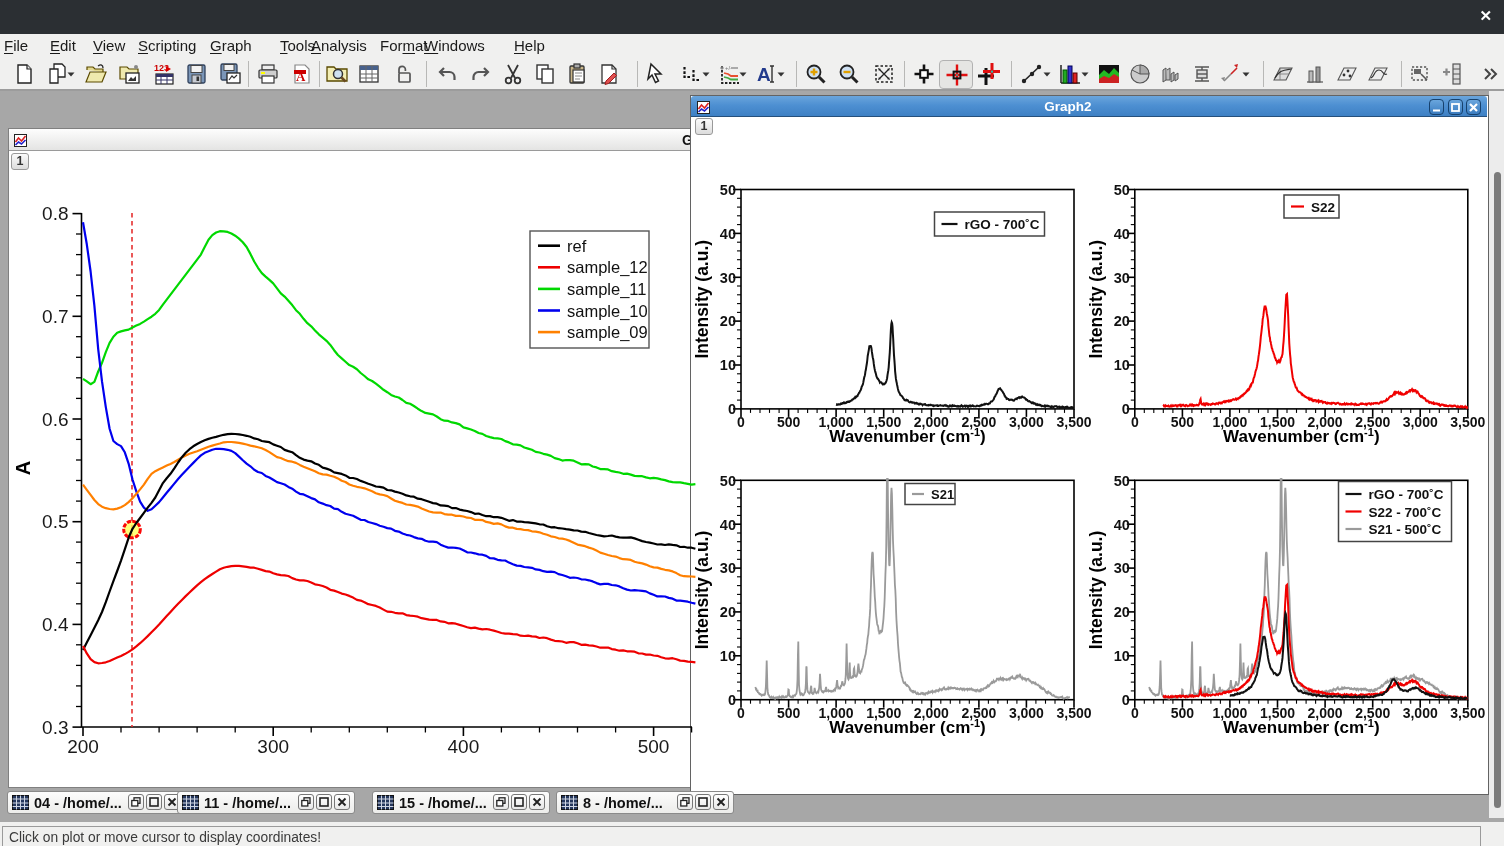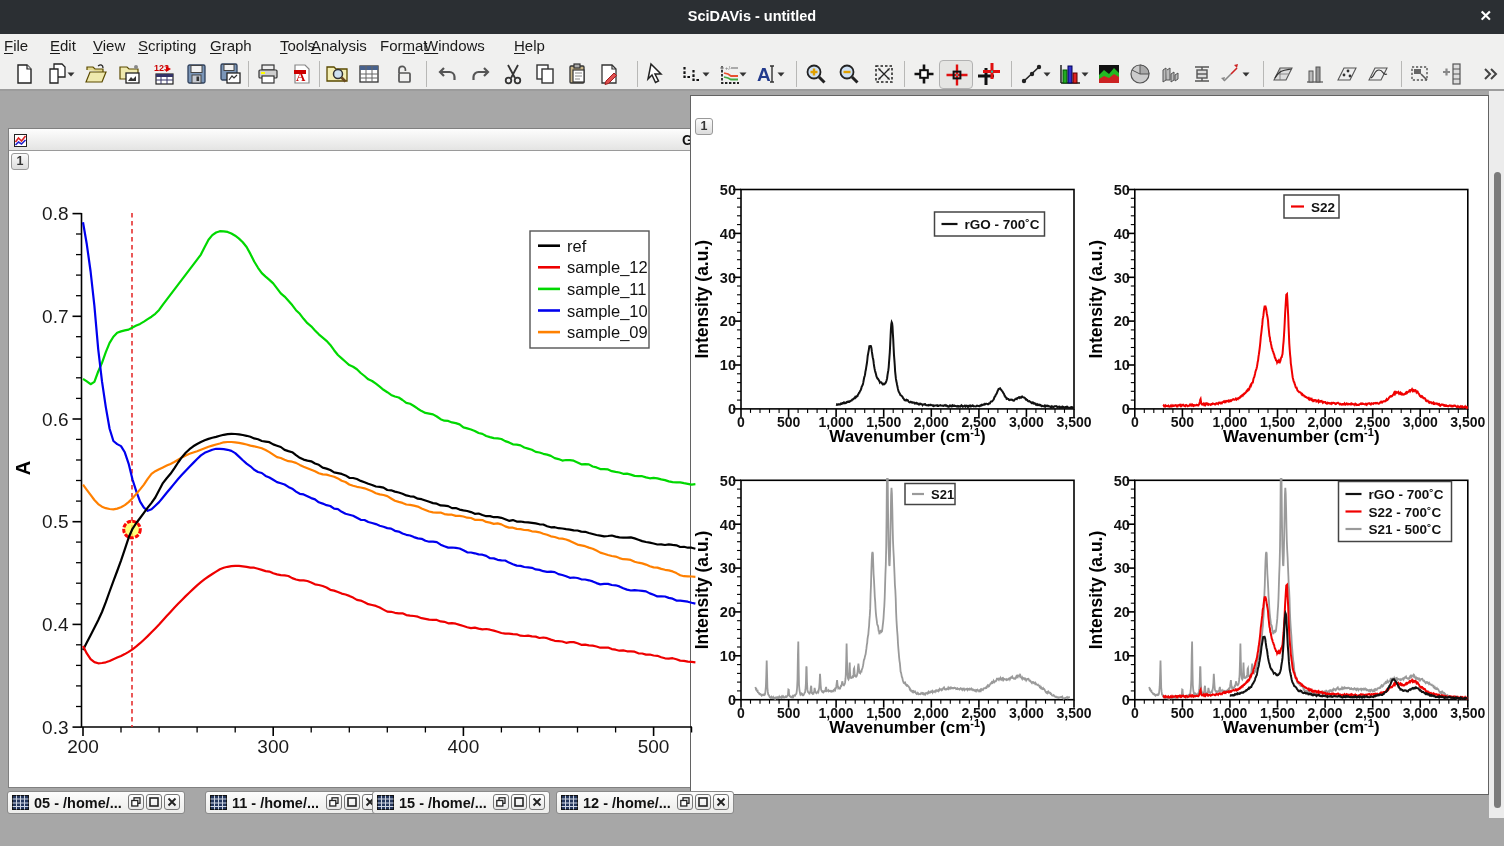--- a/index.html
+++ b/index.html
@@ -51,20 +51,43 @@
         <span class="ico"><svg width="13" height="13" viewBox="0 0 13 13">
             <rect x="0.5" y="0.5" width="12" height="12" fill="#fff" stroke="#222"></rect>
             <path d="M1.5 8l3-4 3 3 4-5" fill="none" stroke="#d22" stroke-width="1.6"></path>
             <path d="M1.5 11l3-3 3 2 4-4" fill="none" stroke="#22c" stroke-width="1.6"></path>
           </svg></span>
         <span class="g">G</span>
       </div>
       <div class="one" style="left:2px;top:24px;">1</div>
     </div>
 <div id="gwin">
+      <div class="tb">
+        <span class="ico"><svg width="13" height="13" viewBox="0 0 13 13">
+            <rect x="0.5" y="0.5" width="12" height="12" fill="#fff" stroke="#222"></rect>
+            <path d="M1.5 8l3-4 3 3 4-5" fill="none" stroke="#d22" stroke-width="1.6"></path>
+            <path d="M1.5 11l3-3 3 2 4-4" fill="none" stroke="#22c" stroke-width="1.6"></path>
+          </svg></span>
+        <span class="t">Graph2</span>
+        <div class="wbtn" style="left:738px">
+          <svg width="11" height="11" viewBox="0 0 11 11">
+            <path d="M2 8.5h7" stroke="#fff" stroke-width="2"></path>
+          </svg>
+        </div>
+        <div class="wbtn" style="left:757px">
+          <svg width="11" height="11" viewBox="0 0 11 11">
+            <rect x="2" y="2" width="7" height="7" fill="none" stroke="#fff" stroke-width="1.8"></rect>
+          </svg>
+        </div>
+        <div class="wbtn" style="left:775px">
+          <svg width="11" height="11" viewBox="0 0 11 11">
+            <path d="M2 2l7 7M9 2l-7 7" stroke="#fff" stroke-width="2.2"></path>
+          </svg>
+        </div>
+      </div>
       <div class="one" style="left:4px;top:22px;">1</div>
     </div>
 <svg id="plots" width="1504" height="846">
 <path d="M81.5,213 L81.5,727 L692,727" fill="none" stroke="#000" stroke-width="1.6"></path>
       <line x1="72.5" y1="213.6" x2="81.5" y2="213.6" stroke="#000" stroke-width="1.6"></line>
       <text x="68.5" y="220.1" font-size="19" fill="#1a1a1a" text-anchor="end">0.8</text>
       <line x1="72.5" y1="316.3" x2="81.5" y2="316.3" stroke="#000" stroke-width="1.6"></line>
       <text x="68.5" y="322.8" font-size="19" fill="#1a1a1a" text-anchor="end">0.7</text>
       <line x1="72.5" y1="419.0" x2="81.5" y2="419.0" stroke="#000" stroke-width="1.6"></line>
       <text x="68.5" y="425.5" font-size="19" fill="#1a1a1a" text-anchor="end">0.6</text>
@@ -472,31 +495,31 @@
       <text x="1368.5" y="516.5" font-size="13.5" font-weight="bold" fill="#111">S22 - 700˚C</text>
       <line x1="1345.5" y1="529.0" x2="1361.5" y2="529.0" stroke="#9a9a9a" stroke-width="2.2"></line>
       <text x="1368.5" y="534.0" font-size="13.5" font-weight="bold" fill="#111">S21 - 500˚C</text>
 </svg>
 <div id="taskbar">
       <div class="tbtn" style="left:7px">
         <span class="tbi"><svg width="17" height="15" viewBox="0 0 17 15">
             <rect x="0.5" y="0.5" width="16" height="14" fill="#24365c" stroke="#111"></rect>
             <path d="M0.5 4h16M0.5 8h16M0.5 11.5h16M4.5 0.5v14M8.5 0.5v14M12.5 0.5v14" stroke="#cfd6e4" stroke-width="1"></path>
           </svg></span>
-        <span class="tbl">05 - /home/...</span>
+        <span class="tbl">04 - /home/...</span>
         <span class="tbb"><span class="mbtn"><svg width="10" height="10" viewBox="0 0 10 10">
               <rect x="3" y="0.8" width="6" height="5.5" fill="none" stroke="#222" stroke-width="1.3"></rect>
               <rect x="0.8" y="3.5" width="6" height="5.5" fill="#fff" stroke="#222" stroke-width="1.3"></rect>
             </svg></span><span class="mbtn"><svg width="10" height="10" viewBox="0 0 10 10">
               <rect x="1" y="1" width="8" height="8" fill="none" stroke="#222" stroke-width="1.6"></rect>
             </svg></span><span class="mbtn"><svg width="10" height="10" viewBox="0 0 10 10">
               <path d="M1.5 1.5l7 7M8.5 1.5l-7 7" stroke="#222" stroke-width="1.9"></path>
             </svg></span></span>
       </div>
-      <div class="tbtn" style="left:205px">
+      <div class="tbtn" style="left:177px">
         <span class="tbi"><svg width="17" height="15" viewBox="0 0 17 15">
             <rect x="0.5" y="0.5" width="16" height="14" fill="#24365c" stroke="#111"></rect>
             <path d="M0.5 4h16M0.5 8h16M0.5 11.5h16M4.5 0.5v14M8.5 0.5v14M12.5 0.5v14" stroke="#cfd6e4" stroke-width="1"></path>
           </svg></span>
         <span class="tbl">11 - /home/...</span>
         <span class="tbb"><span class="mbtn"><svg width="10" height="10" viewBox="0 0 10 10">
               <rect x="3" y="0.8" width="6" height="5.5" fill="none" stroke="#222" stroke-width="1.3"></rect>
               <rect x="0.8" y="3.5" width="6" height="5.5" fill="#fff" stroke="#222" stroke-width="1.3"></rect>
             </svg></span><span class="mbtn"><svg width="10" height="10" viewBox="0 0 10 10">
               <rect x="1" y="1" width="8" height="8" fill="none" stroke="#222" stroke-width="1.6"></rect>
@@ -517,33 +540,36 @@
               <rect x="1" y="1" width="8" height="8" fill="none" stroke="#222" stroke-width="1.6"></rect>
             </svg></span><span class="mbtn"><svg width="10" height="10" viewBox="0 0 10 10">
               <path d="M1.5 1.5l7 7M8.5 1.5l-7 7" stroke="#222" stroke-width="1.9"></path>
             </svg></span></span>
       </div>
       <div class="tbtn" style="left:556px">
         <span class="tbi"><svg width="17" height="15" viewBox="0 0 17 15">
             <rect x="0.5" y="0.5" width="16" height="14" fill="#24365c" stroke="#111"></rect>
             <path d="M0.5 4h16M0.5 8h16M0.5 11.5h16M4.5 0.5v14M8.5 0.5v14M12.5 0.5v14" stroke="#cfd6e4" stroke-width="1"></path>
           </svg></span>
-        <span class="tbl">12 - /home/...</span>
+        <span class="tbl">8 - /home/...</span>
         <span class="tbb"><span class="mbtn"><svg width="10" height="10" viewBox="0 0 10 10">
               <rect x="3" y="0.8" width="6" height="5.5" fill="none" stroke="#222" stroke-width="1.3"></rect>
               <rect x="0.8" y="3.5" width="6" height="5.5" fill="#fff" stroke="#222" stroke-width="1.3"></rect>
             </svg></span><span class="mbtn"><svg width="10" height="10" viewBox="0 0 10 10">
               <rect x="1" y="1" width="8" height="8" fill="none" stroke="#222" stroke-width="1.6"></rect>
             </svg></span><span class="mbtn"><svg width="10" height="10" viewBox="0 0 10 10">
               <path d="M1.5 1.5l7 7M8.5 1.5l-7 7" stroke="#222" stroke-width="1.9"></path>
             </svg></span></span>
       </div>
     </div>
+<div id="statusbar">
+      <div class="p"></div>
+      <div class="t">Click on plot or move cursor to display coordinates!</div>
+    </div>
 <div id="titlebar">
-      <span class="t">SciDAVis - untitled</span>
       <span class="x">✕</span>
     </div>
 <div id="menubar">
       <span class="mi" style="left:4px"><u>F</u>ile</span>
       <span class="mi" style="left:50px"><u>E</u>dit</span>
       <span class="mi" style="left:93px"><u>V</u>iew</span>
       <span class="mi" style="left:138px"><u>S</u>cripting</span>
       <span class="mi" style="left:210px"><u>G</u>raph</span>
       <span class="mi" style="left:280px"><u>T</u>ools</span>
       <span class="mi" style="left:311px"><u>A</u>nalysis</span>

